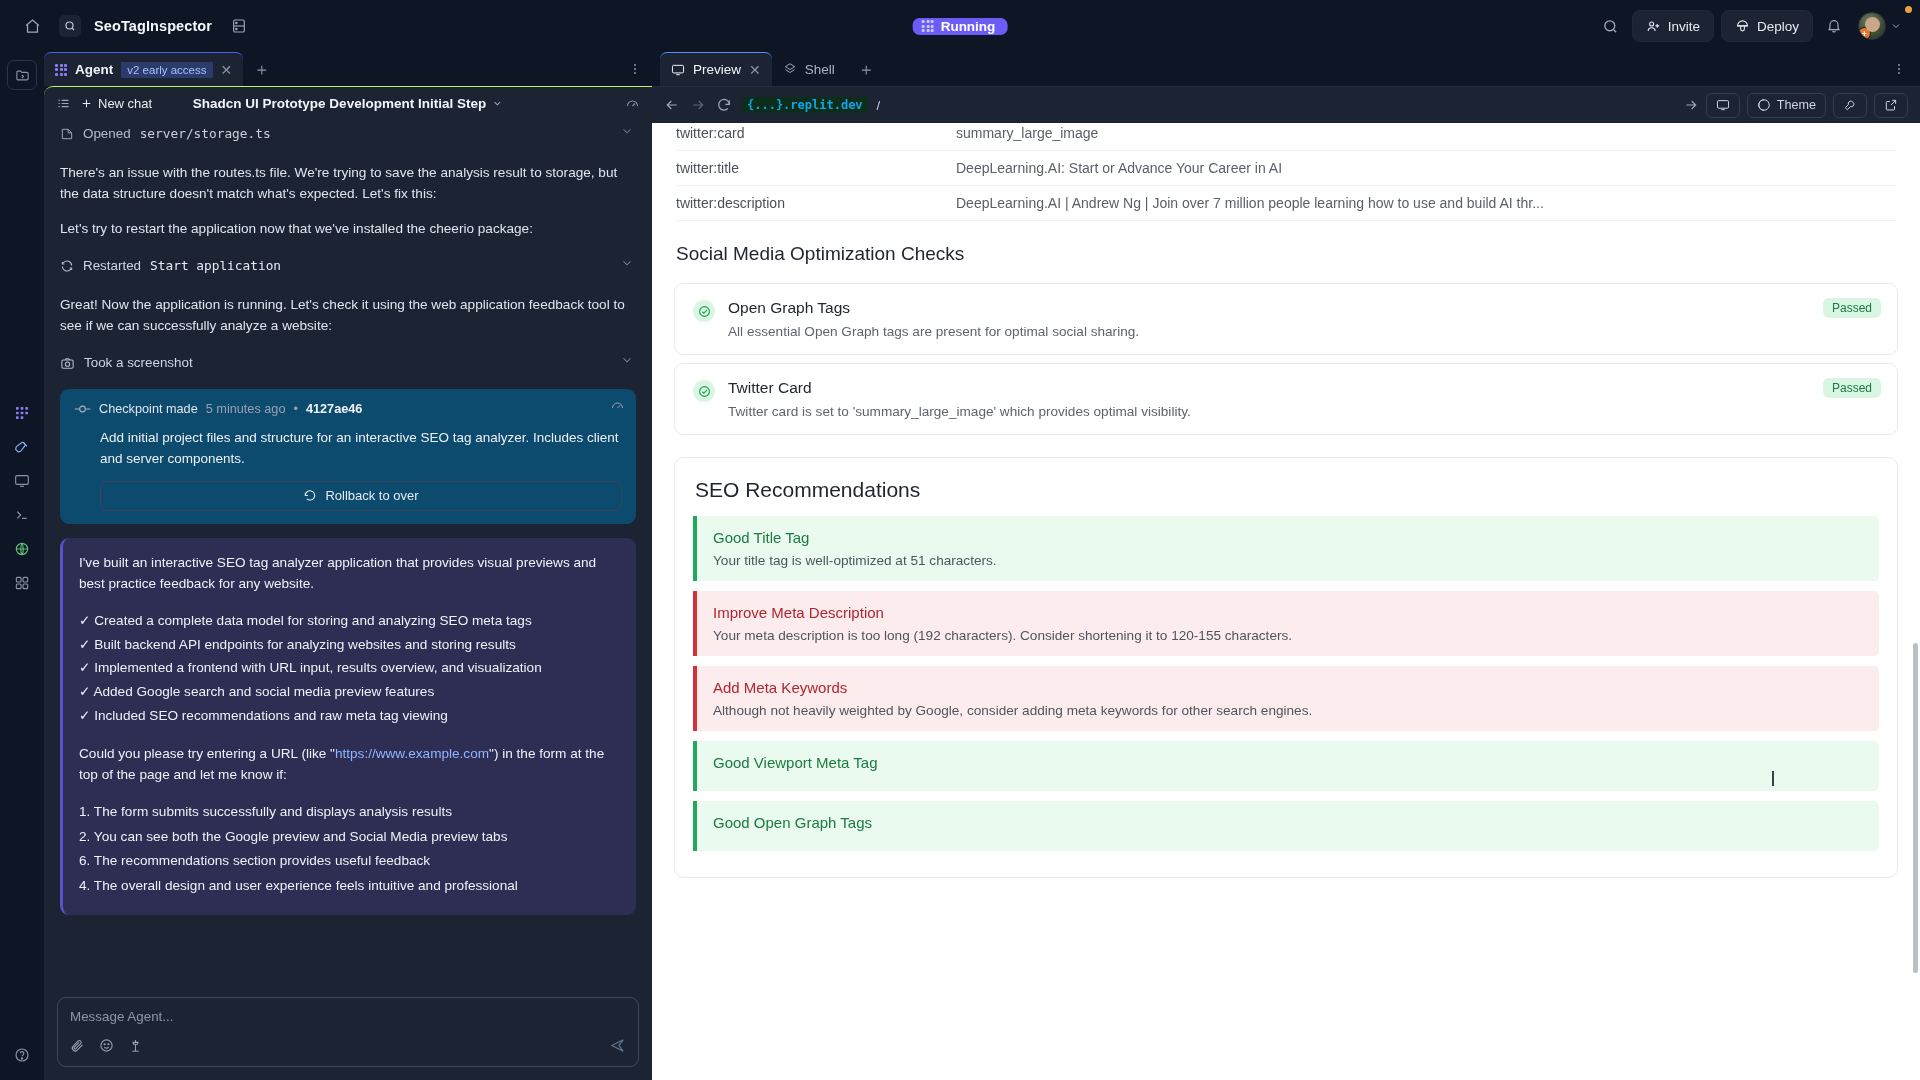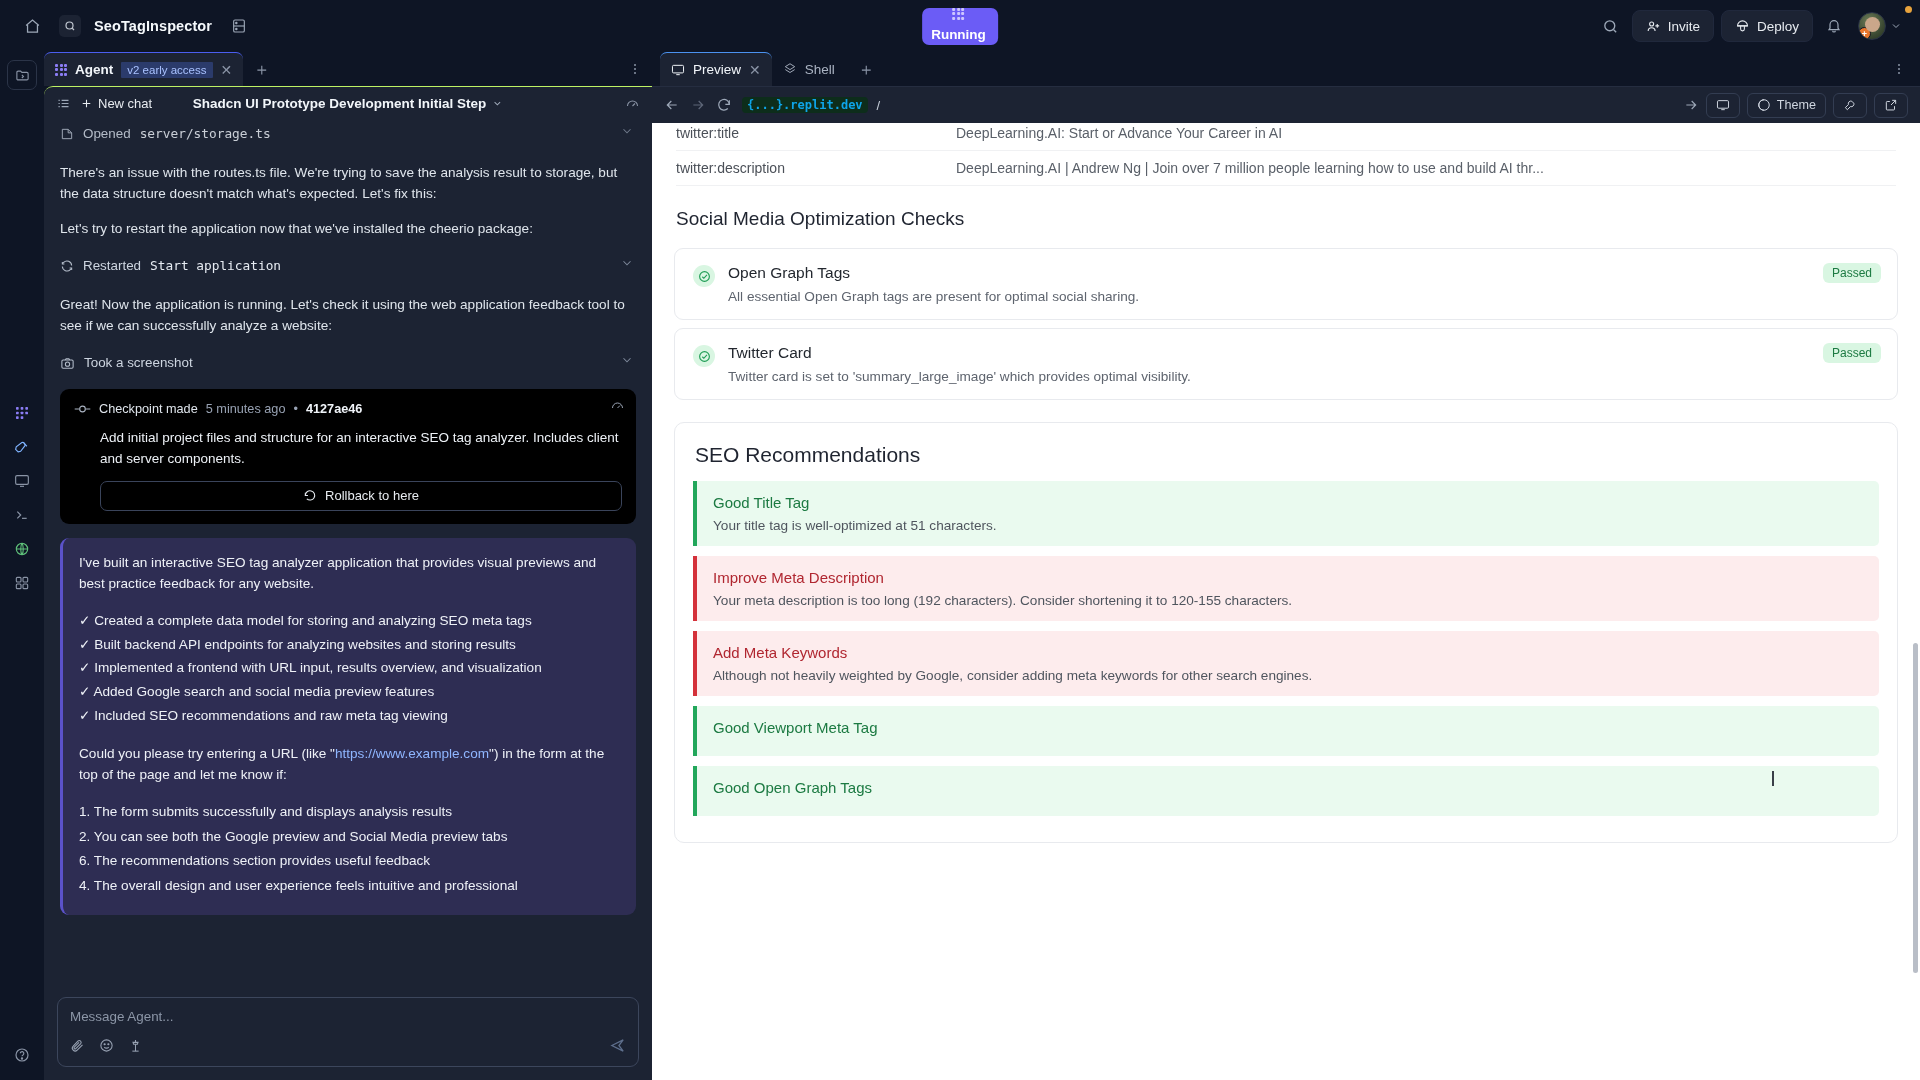--- a/index.html
+++ b/index.html
@@ -28,22 +28,22 @@
     width: 22px; height: 22px; border-radius: 5px; background: #1c2333;
     display: flex; align-items: center; justify-content: center; color: #c2c8d1;
   }
   .proj-name { color: #f5f9fc; font-size: 14.5px; font-weight: 600; letter-spacing: .1px; }
   .tb-center {
     position: absolute; left: 50%; transform: translateX(-50%);
     display: flex; align-items: center; gap: 0;
   }
   .run-pill {
     display: flex; align-items: center; gap: 7px;
-    background: #6b5cf6; border-radius: 7px; height: 37px;
-    padding: 0 12px 0 9px; cursor: pointer; flex-direction: column;
+    background: #6b5cf6; border-radius: 7px; height: 17px;
+    padding: 0 12px 0 9px; cursor: pointer;
   }
   .run-pill .grid-ico { display: grid; grid-template-columns: repeat(3, 3px); gap: 1.5px; }
   .run-pill .grid-ico i { width: 3px; height: 3px; background: #cdc6ff; border-radius: 1px; display: block; }
   .run-label { color: #fff; font-size: 13.5px; font-weight: 600; }
   .tb-right { margin-left: auto; display: flex; align-items: center; gap: 7px; }
   .pill-btn {
     display: flex; align-items: center; gap: 7px; height: 32px;
     padding: 0 13px; border-radius: 8px; background: #1c2333;
     color: #e7ebf0; font-size: 13.5px; font-weight: 500; cursor: pointer;
     border: 1px solid #20283c;
@@ -136,21 +136,21 @@
   .msg-p { margin: 14px 0; }
   .tool-line {
     display: flex; align-items: center; gap: 9px; color: #cdd5e0;
     font-size: 13.4px; padding: 3px 0; position: relative;
   }
   .tool-line .mono { font-family: "DejaVu Sans Mono", monospace; font-size: 12.8px; color: #e6ebf2; }
   .tool-line .chev { position: absolute; right: 2px; color: #7f8a9c; }
   .tool-ico { color: #b4bdcb; display: flex; align-items: center; }
 
   .checkpoint {
-    background: #000000; border-radius: 9px; padding: 11px 14px 13px 14px;
+    background: #0c4a6e; border-radius: 9px; padding: 11px 14px 13px 14px;
     margin: 12px 0 14px 0; position: relative;
   }
   .cp-head { display: flex; align-items: center; gap: 8px; font-size: 12.7px; }
   .cp-made { color: #dfe5ec; font-weight: 500; }
   .cp-time { color: #98a2b3; }
   .cp-sep { color: #98a2b3; }
   .cp-hash { color: #f0f4f9; font-weight: 700; }
   .cp-gauge { position: absolute; right: 11px; top: 9px; color: #98a2b3; }
   .cp-desc { color: #edf1f6; font-size: 13.5px; margin: 9px 0 0 26px; line-height: 1.5; }
   .cp-btn {
@@ -542,21 +542,21 @@
                   <path d="M4 16a8 8 0 1116 0"></path>
                   <path d="M12 16l4-4"></path>
                 </svg>
             </span>
             <div class="cp-desc">Add initial project files and structure for an interactive SEO tag analyzer. Includes client and server components.</div>
             <div class="cp-btn">
               <svg width="14" height="14" viewBox="0 0 24 24" fill="none" stroke="currentColor" stroke-width="1.8">
                   <path d="M4 11a8 8 0 1 1 2.5 5.8"></path>
                   <path d="M4 6.5V11h4.5"></path>
                 </svg>
-              <span>Rollback to here</span>
+              <span>Rollback to over</span>
             </div>
           </div>
 
           <div class="bubble">
             <p>I've built an interactive SEO tag analyzer application that provides visual previews and best practice feedback for any website.</p>
             <div class="chk-list">
               <div>✓ Created a complete data model for storing and analyzing SEO meta tags</div>
               <div>✓ Built backend API endpoints for analyzing websites and storing results</div>
               <div>✓ Implemented a frontend with URL input, results overview, and visualization</div>
               <div>✓ Added Google search and social media preview features</div>
@@ -686,20 +686,24 @@
                 </svg>
             </span>
           </div>
         </div>
 
         <div class="webview">
           <div class="wv-inner">
 
             <div class="meta-rows">
               <div class="meta-row">
+                <div class="meta-key">twitter:card</div>
+                <div class="meta-val">summary_large_image</div>
+              </div>
+              <div class="meta-row">
                 <div class="meta-key">twitter:title</div>
                 <div class="meta-val">DeepLearning.AI: Start or Advance Your Career in AI</div>
               </div>
               <div class="meta-row">
                 <div class="meta-key">twitter:description</div>
                 <div class="meta-val">DeepLearning.AI | Andrew Ng | Join over 7 million people learning how to use and build AI thr...</div>
               </div>
             </div>
 
             <div class="sec-title">Social Media Optimization Checks</div>

